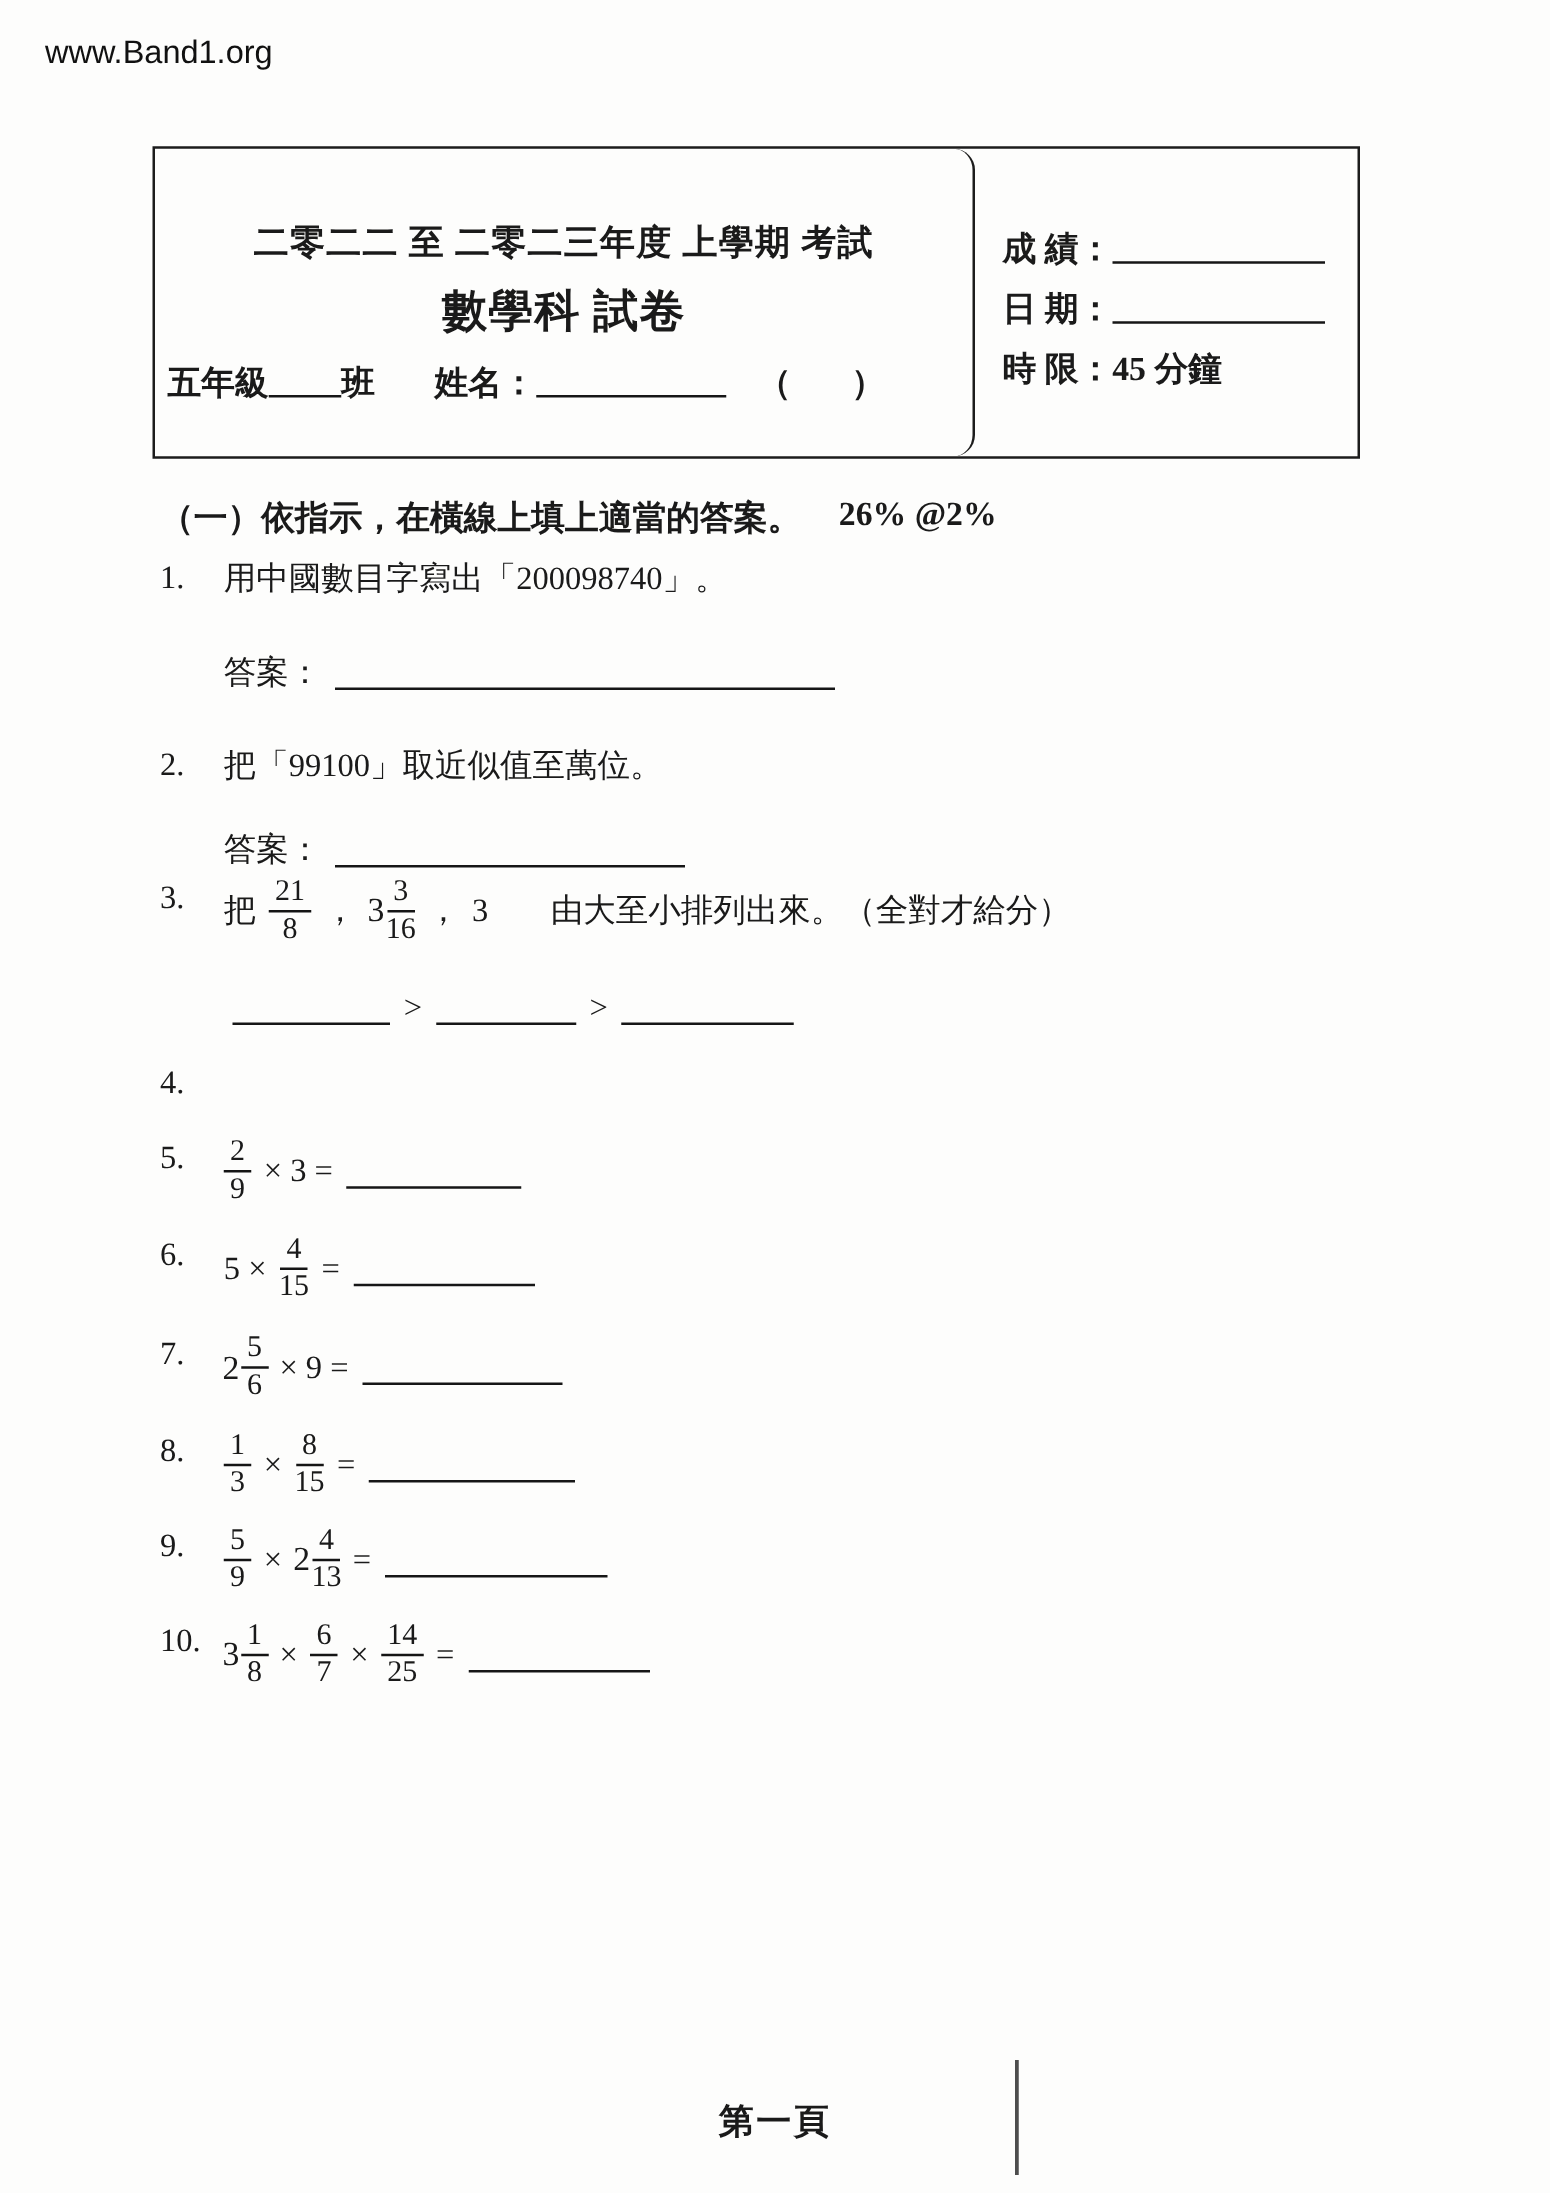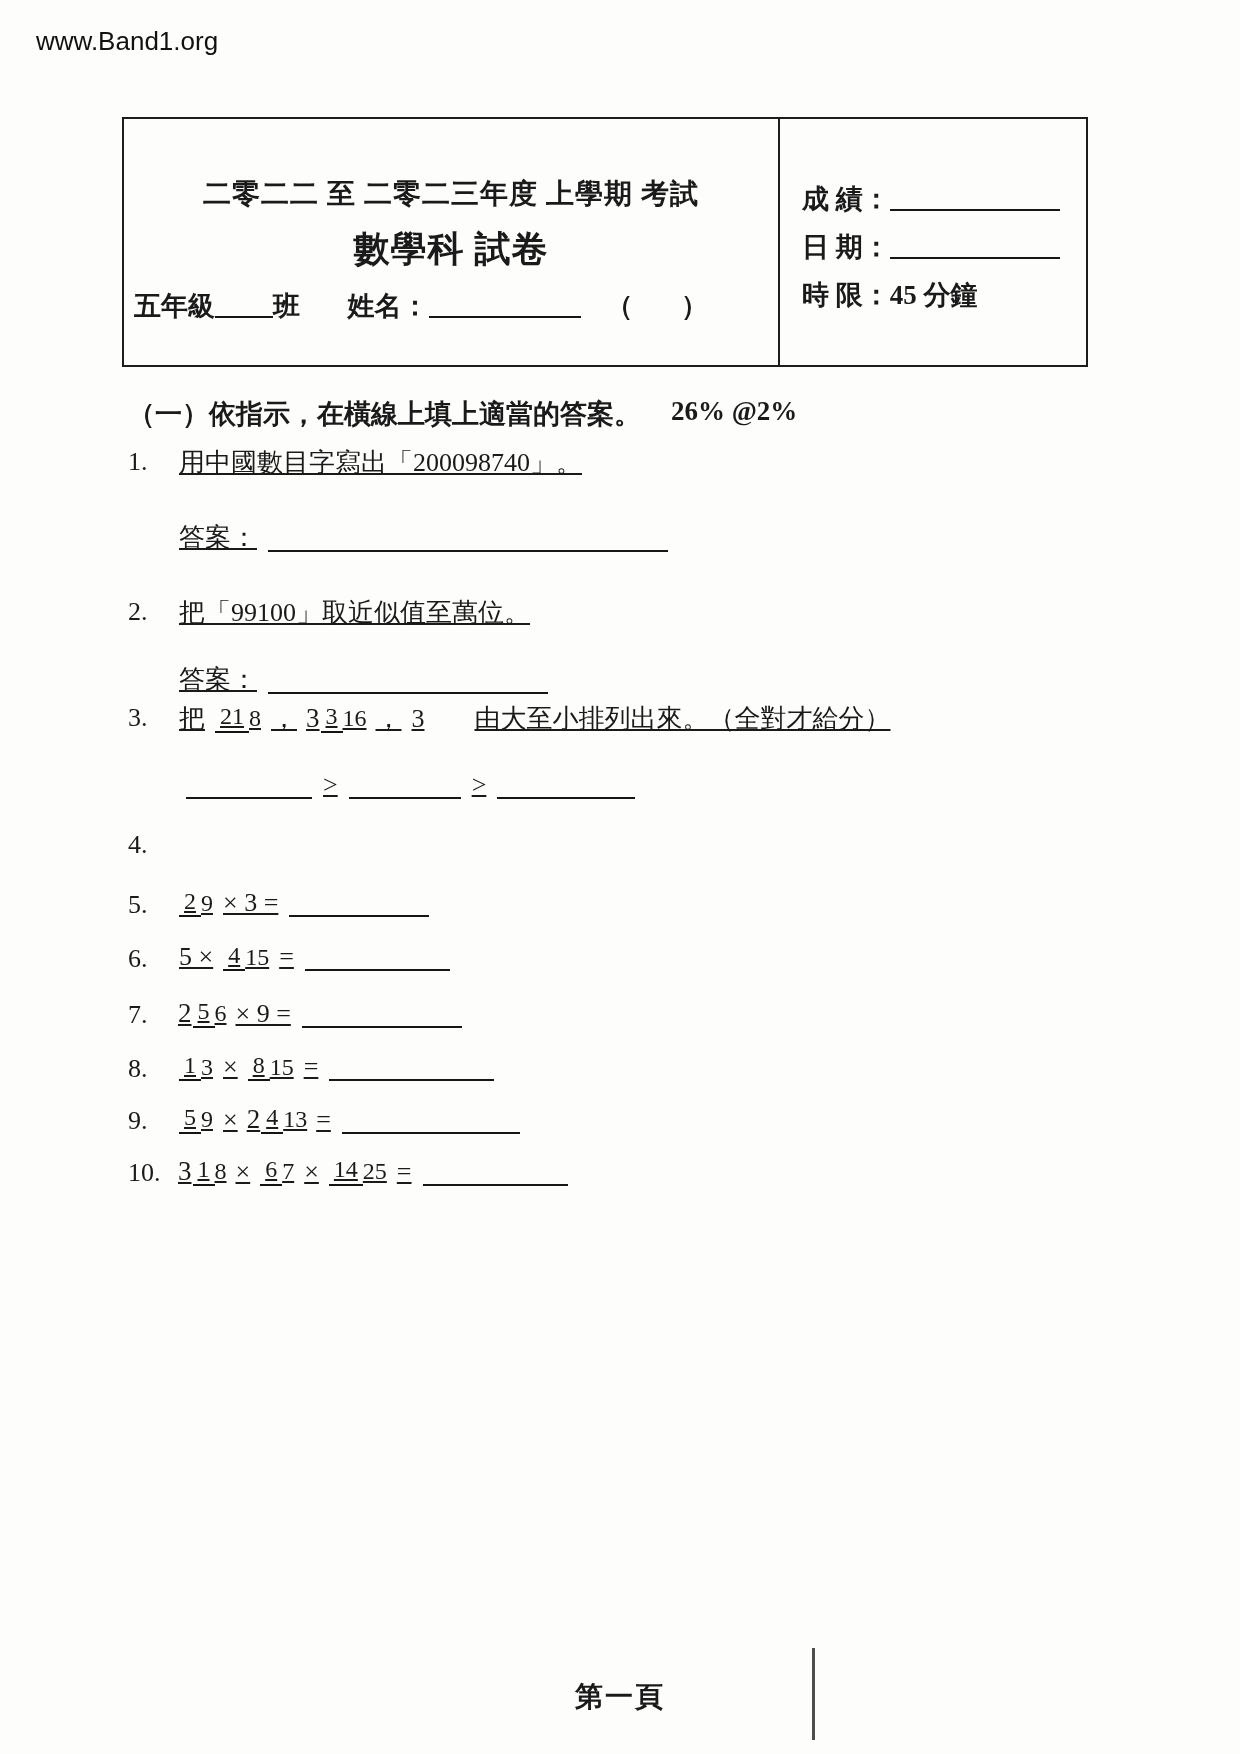--- a/index.html
+++ b/index.html
@@ -12,48 +12,48 @@
   .site-url{
     position:absolute;left:36px;top:26px;
     font-family:"Liberation Sans","DejaVu Sans",sans-serif;
     font-size:26px;color:#111;
   }
   
   .exam-box{
     position:absolute;left:122px;top:117px;width:966px;height:250px;
     border:2.5px solid #1c1c1c;display:flex;box-sizing:border-box;
   }
-  .exam-box-left{width:656px;box-sizing:border-box;border-right:2.5px solid #1c1c1c;}
+  .exam-box-left{width:656px;box-sizing:border-box;border-right:2.5px solid #1c1c1c;border-radius:17px;}
   .exam-box-right{flex:1;box-sizing:border-box;padding:62px 0 0 22px;}
   .title1{margin-top:56px;text-align:center;font-size:28px;font-weight:bold;letter-spacing:1px;}
   .title2{margin-top:12px;text-align:center;font-size:36px;font-weight:bold;letter-spacing:1px;}
   .grade-line{margin-top:14px;padding-left:10px;font-size:27px;font-weight:bold;}
   .hb-row{height:40px;margin-bottom:8px;font-size:27px;font-weight:bold;white-space:nowrap;}
   .u-blank{display:inline-block;border-bottom:2.5px solid #161616;height:0.95em;vertical-align:-3px;}
   .paren-gap{display:inline-block;width:48px;}
   
   .sec-heading{
     position:absolute;left:128px;top:396px;font-size:27px;font-weight:bold;
     display:flex;align-items:flex-start;white-space:nowrap;
   }
   .sec-marks{margin-left:30px;font-weight:bold;font-family:"Liberation Serif",serif;}
   
   .questions{position:absolute;left:128px;top:445px;width:1000px;}
   .q-row{display:flex;align-items:flex-start;}
   .q-num{width:46px;flex:0 0 46px;font-size:26px;padding-top:2px;}
-  .q-body{flex:1;text-decoration:underline;}
+  .q-body{flex:1;}
   .q-line{display:flex;align-items:center;flex-wrap:nowrap;white-space:nowrap;}
   .tok-text{font-size:26px;margin:0 5px;}
   .tok-gap{display:inline-block;}
   .blank{
     display:inline-block;border-bottom:2.5px solid #161616;
     height:26px;margin:0 6px;
   }
   .frac{
-    display:inline-flex;flex-direction:row;align-items:center;
+    display:inline-flex;flex-direction:column;align-items:center;
     font-size:24px;line-height:1.08;margin:0 5px;
   }
   .frac .fnum{padding:0 5px 1px 5px;border-bottom:2px solid #141414;}
   .frac .fden{padding-top:1px;}
   .mixed{display:inline-flex;align-items:center;margin:0 4px;}
   .mixed .whole{font-size:27px;margin-right:1px;}
   .mixed .frac{margin:0;}
   
   .page-footer{position:absolute;left:0;top:1678px;width:1240px;text-align:center;}
   .page-footer span{font-size:28px;font-weight:bold;letter-spacing:2px;}

